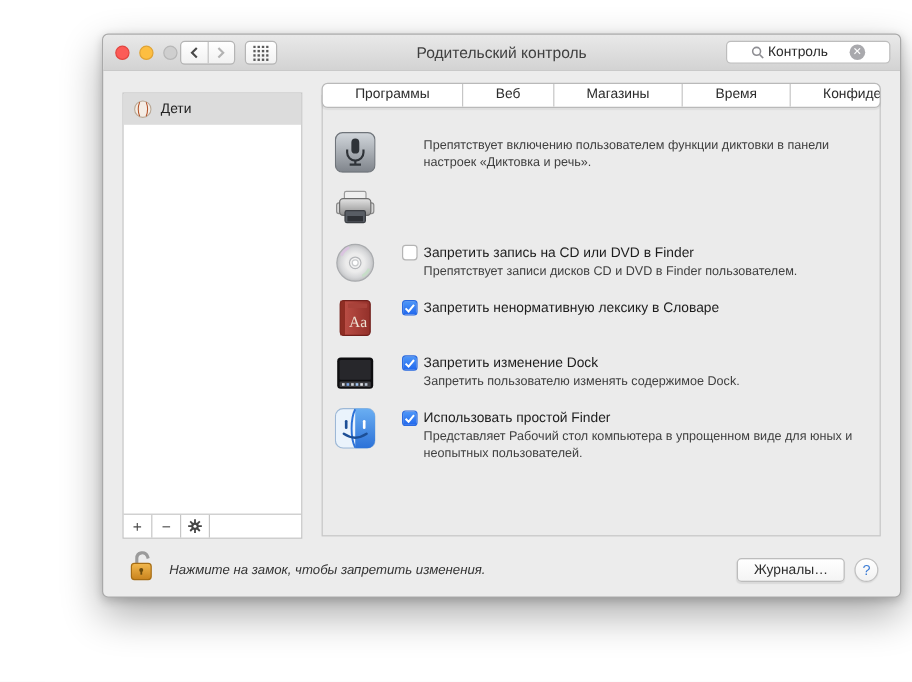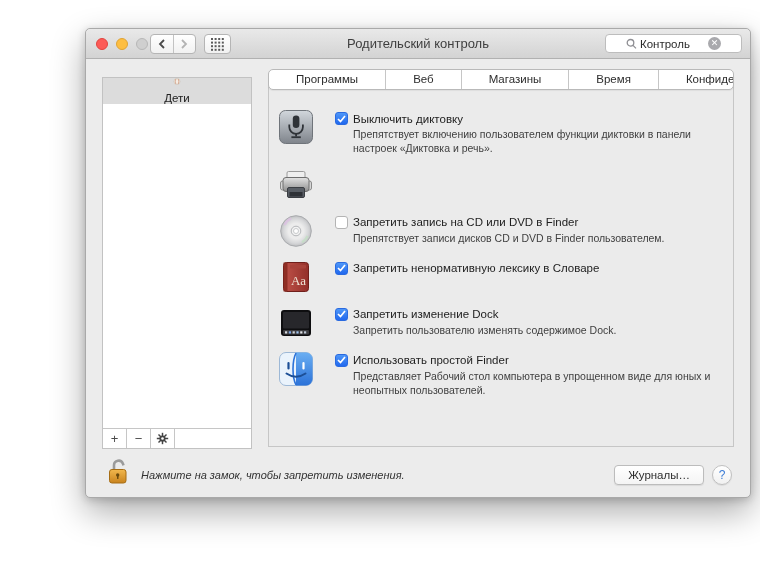--- a/index.html
+++ b/index.html
@@ -38,21 +38,21 @@
   .search-text { flex:1; font-size:11.5px; color:#2b2b2b; }
   .clear-btn { width:13px; height:13px; border-radius:50%; background:#a9a9ad;
     color:#fff; font-size:9px; line-height:13px; text-align:center; }
 
   
   .sidebar { position:absolute; left:16px; top:48px; width:150px; height:372px;
     background:#ffffff; border:1px solid #c2c2c2; display:flex; flex-direction:column; }
   .side-list { flex:1; }
   .side-item { height:26px; display:flex; align-items:center; gap:7px;
     padding:0 8px; font-size:11.5px; color:#222; }
-  .side-item.selected { background:#dcdcdc;flex-direction:column; }
+  .side-item.selected { background:#dcdcdc; }
   .side-footer { height:20px; border-top:1px solid #c6c6c6; display:flex; }
   .sfbtn { width:24px; height:100%; border:none; border-right:1px solid #c6c6c6;
     background:transparent; font-size:13px; color:#4a4a4a; line-height:18px;
     display:flex; align-items:center; justify-content:center; }
 
   
   .tabs-wrap { position:absolute; left:182px; top:40px; width:466px;
     display:flex; justify-content:center; z-index:3; }
   .tabs { display:inline-flex; border:1px solid #b9b9b9; border-radius:5px;
     overflow:hidden; background:#ffffff; height:21px;
@@ -199,28 +199,20 @@
                   <stop offset="1" stop-color="#7f848b"></stop>
                 </linearGradient>
               </defs>
             <rect x="0.5" y="0.5" width="33" height="33" rx="6" fill="url(#micg)" stroke="#6f747a"></rect>
             <rect x="13.8" y="5.5" width="6.6" height="12.5" rx="3.3" fill="#2f3338"></rect>
             <path d="M10.3 14.5 v2.5 a6.8 6.8 0 0 0 13.6 0 v-2.5" fill="none" stroke="#2f3338" stroke-width="1.8"></path>
             <line x1="17.1" y1="23.8" x2="17.1" y2="26.6" stroke="#2f3338" stroke-width="1.8"></line>
             <line x1="12.4" y1="27.2" x2="21.8" y2="27.2" stroke="#2f3338" stroke-width="1.8"></line>
           </svg>
           <div class="row-main">
-            <label class="check-line">
-              <span class="checkbox checked">
-                <svg width="9" height="8">
-                    <polyline points="1,4 3.5,6.5 8,1" fill="none" stroke="#fff" stroke-width="1.7"></polyline>
-                  </svg>
-              </span>
-              <span class="check-label">Выключить диктовку</span>
-            </label>
             <div class="row-desc">Препятствует включению пользователем функции диктовки в панели настроек «Диктовка и речь».</div>
           </div>
         </div>
 
         <div class="row">
           <svg class="row-icon" viewBox="0 0 34 34">
             <defs>
                 <linearGradient id="prg" x1="0" y1="0" x2="0" y2="1">
               <stop offset="0" stop-color="#e3e3e3"></stop>
                   <stop offset="1" stop-color="#8e8e8e"></stop>

